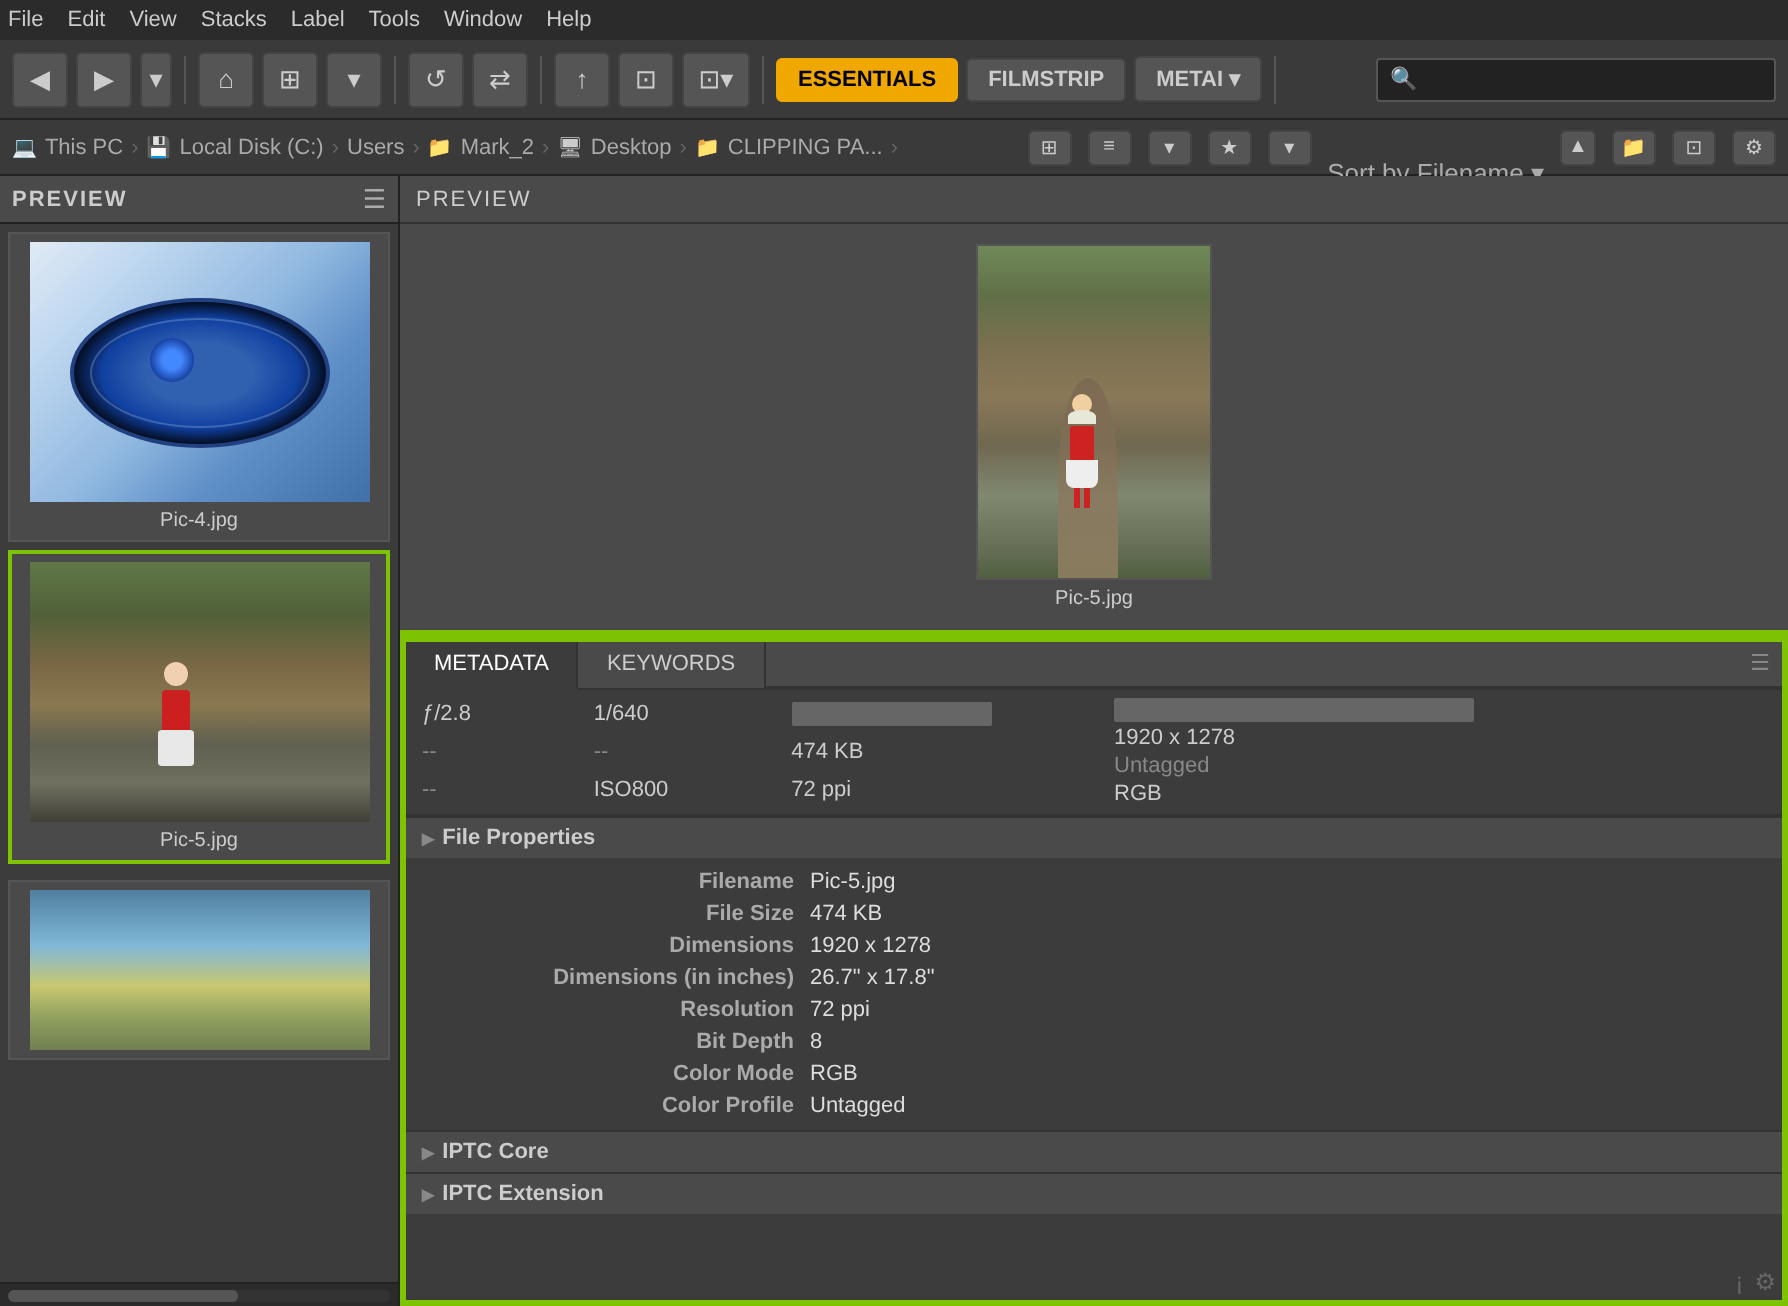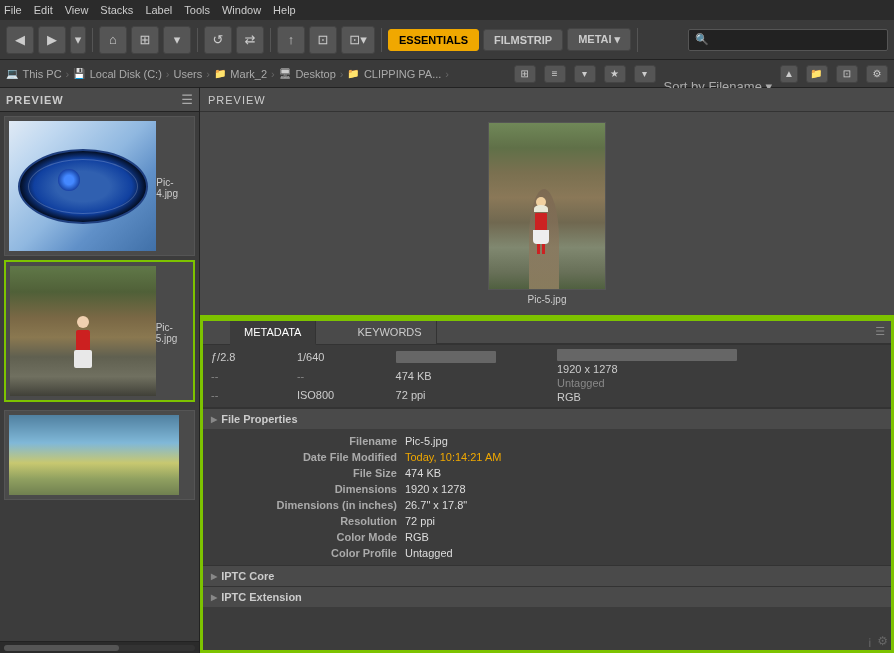--- a/index.html
+++ b/index.html
@@ -25,39 +25,39 @@
 
     
     .main { display: flex; height: calc(653px - 20px - 40px - 28px); }
 
     
     .sidebar { width: 200px; background: #3c3c3c; border-right: 1px solid #222; display: flex; flex-direction: column; }
     .sidebar-header { height: 24px; background: #4a4a4a; display: flex; align-items: center; justify-content: space-between; padding: 0 6px; border-bottom: 1px solid #222; }
     .sidebar-title { color: #ccc; font-size: 11px; font-weight: bold; letter-spacing: 1px; }
     .sidebar-btn { color: #aaa; cursor: pointer; font-size: 13px; }
     .sidebar-items { flex: 1; overflow-y: auto; padding: 4px; display: flex; flex-direction: column; gap: 4px; }
-    .thumb-item { background: #4a4a4a; border: 1px solid #555; padding: 4px; cursor: pointer; display: flex; flex-direction: row; align-items: center; }
+    .thumb-item { background: #4a4a4a; border: 1px solid #555; padding: 4px; cursor: pointer; display: flex; flex-direction: column; align-items: center; }
     .thumb-img { width: 170px; height: 130px; background: #666; overflow: hidden; display: flex; align-items: center; justify-content: center; }
     .thumb-label { color: #ccc; font-size: 10px; margin-top: 4px; }
 
     
     .content-area { flex: 1; display: flex; flex-direction: column; background: #3c3c3c; }
 
     
     .preview-panel { height: 230px; background: #4a4a4a; border-bottom: 3px solid #7dc300; position: relative; }
     .preview-header { height: 24px; background: #4a4a4a; display: flex; align-items: center; padding: 0 8px; border-bottom: 1px solid #333; }
     .preview-title { color: #ccc; font-size: 11px; font-weight: normal; letter-spacing: 1px; }
     .preview-content { display: flex; align-items: center; justify-content: center; height: calc(100% - 24px); }
     .preview-img-container { display: flex; flex-direction: column; align-items: center; }
     .preview-img-label { color: #ccc; font-size: 10px; margin-top: 4px; }
 
     
     .metadata-panel { flex: 1; border: 3px solid #7dc300; background: #3c3c3c; overflow-y: auto; }
     .meta-tabs { display: flex; background: #4a4a4a; border-bottom: 1px solid #333; }
-    .meta-tab { padding: 5px 14px; font-size: 11px; color: #ccc; cursor: pointer; border-right: 1px solid #333; margin-left: 27px; }
+    .meta-tab { padding: 5px 14px; font-size: 11px; color: #ccc; cursor: pointer; border-right: 1px solid #333; }
     .meta-tab.active { background: #3c3c3c; color: #fff; border-bottom: 2px solid #3c3c3c; margin-bottom: -1px; }
 
     .meta-section { }
     .meta-section-header { background: #4a4a4a; padding: 4px 8px; color: #ccc; font-size: 11px; font-weight: bold; cursor: pointer; border-top: 1px solid #333; display: flex; align-items: center; gap: 4px; }
     .meta-section-content { padding: 4px 8px; margin-left: 34px; }
     .meta-row { display: flex; padding: 2px 0; font-size: 11px; }
     .meta-row-label { width: 160px; text-align: right; padding-right: 8px; color: #aaa; font-weight: bold; flex-shrink: 0; }
     .meta-row-value { color: #ddd; }
     .meta-row-value.highlight { color: #f0a800; }
 
@@ -255,38 +255,38 @@
         <div class="meta-section-header">
           <span class="chevron">▶</span>
           <span>File Properties</span>
         </div>
         <div class="meta-section-content">
           <div class="meta-row">
             <span class="meta-row-label">Filename</span>
             <span class="meta-row-value">Pic-5.jpg</span>
           </div>
           <div class="meta-row">
-            <span class="meta-row-label">Date File Modified</span>
-            <span class="meta-row-value highlight">Today, 10:14:21 AM</span>
-          </div>
-          <div class="meta-row">
             <span class="meta-row-label">File Size</span>
             <span class="meta-row-value">474 KB</span>
           </div>
           <div class="meta-row">
             <span class="meta-row-label">Dimensions</span>
             <span class="meta-row-value">1920 x 1278</span>
           </div>
           <div class="meta-row">
             <span class="meta-row-label">Dimensions (in inches)</span>
             <span class="meta-row-value">26.7" x 17.8"</span>
           </div>
           <div class="meta-row">
             <span class="meta-row-label">Resolution</span>
             <span class="meta-row-value">72 ppi</span>
+          </div>
+          <div class="meta-row">
+            <span class="meta-row-label">Bit Depth</span>
+            <span class="meta-row-value">8</span>
           </div>
           <div class="meta-row">
             <span class="meta-row-label">Color Mode</span>
             <span class="meta-row-value">RGB</span>
           </div>
           <div class="meta-row">
             <span class="meta-row-label">Color Profile</span>
             <span class="meta-row-value">Untagged</span>
           </div>
         </div>

